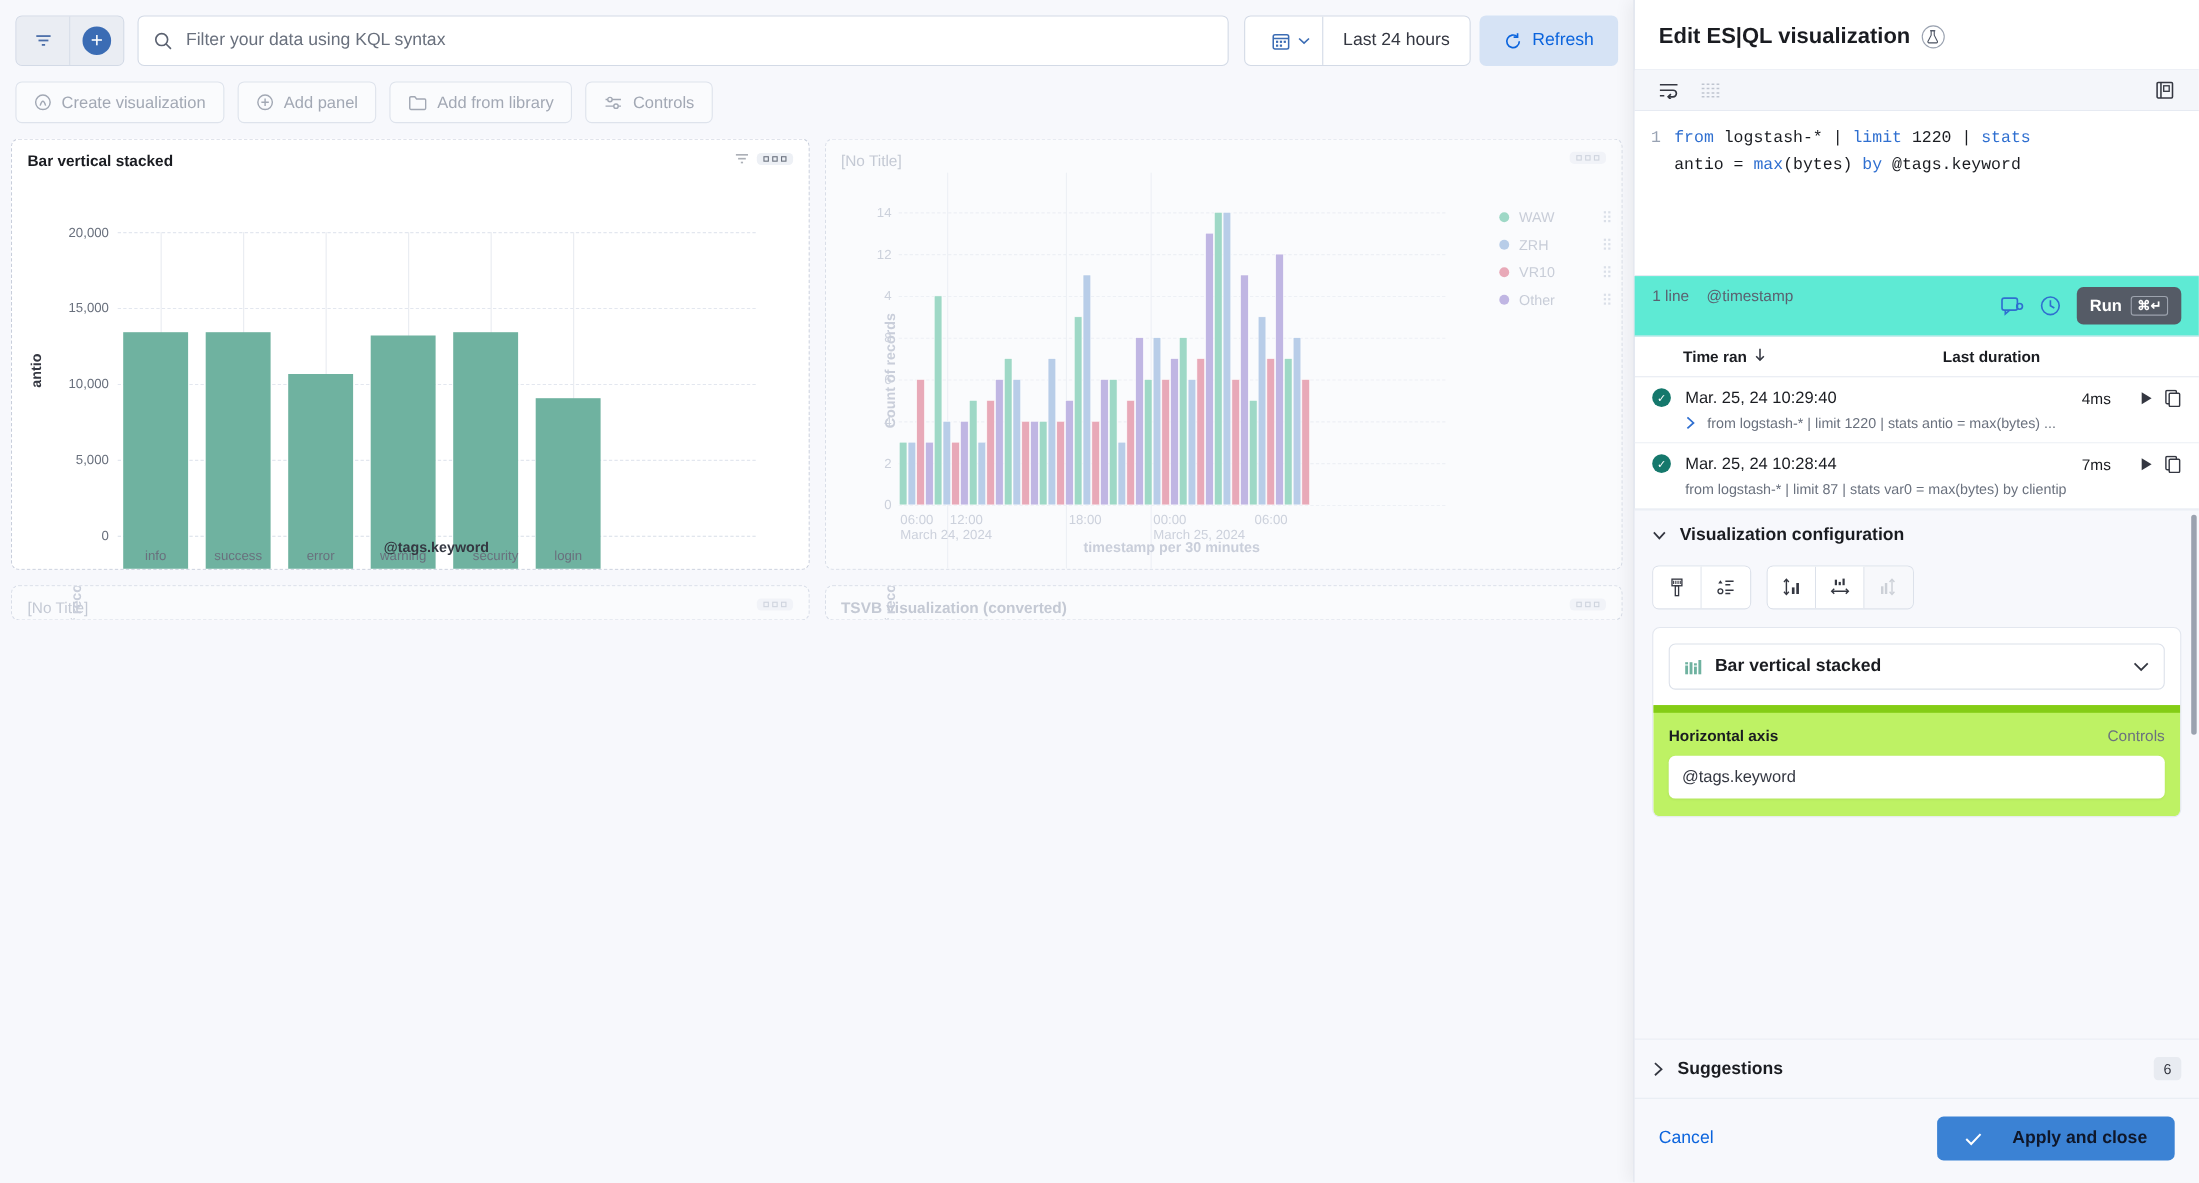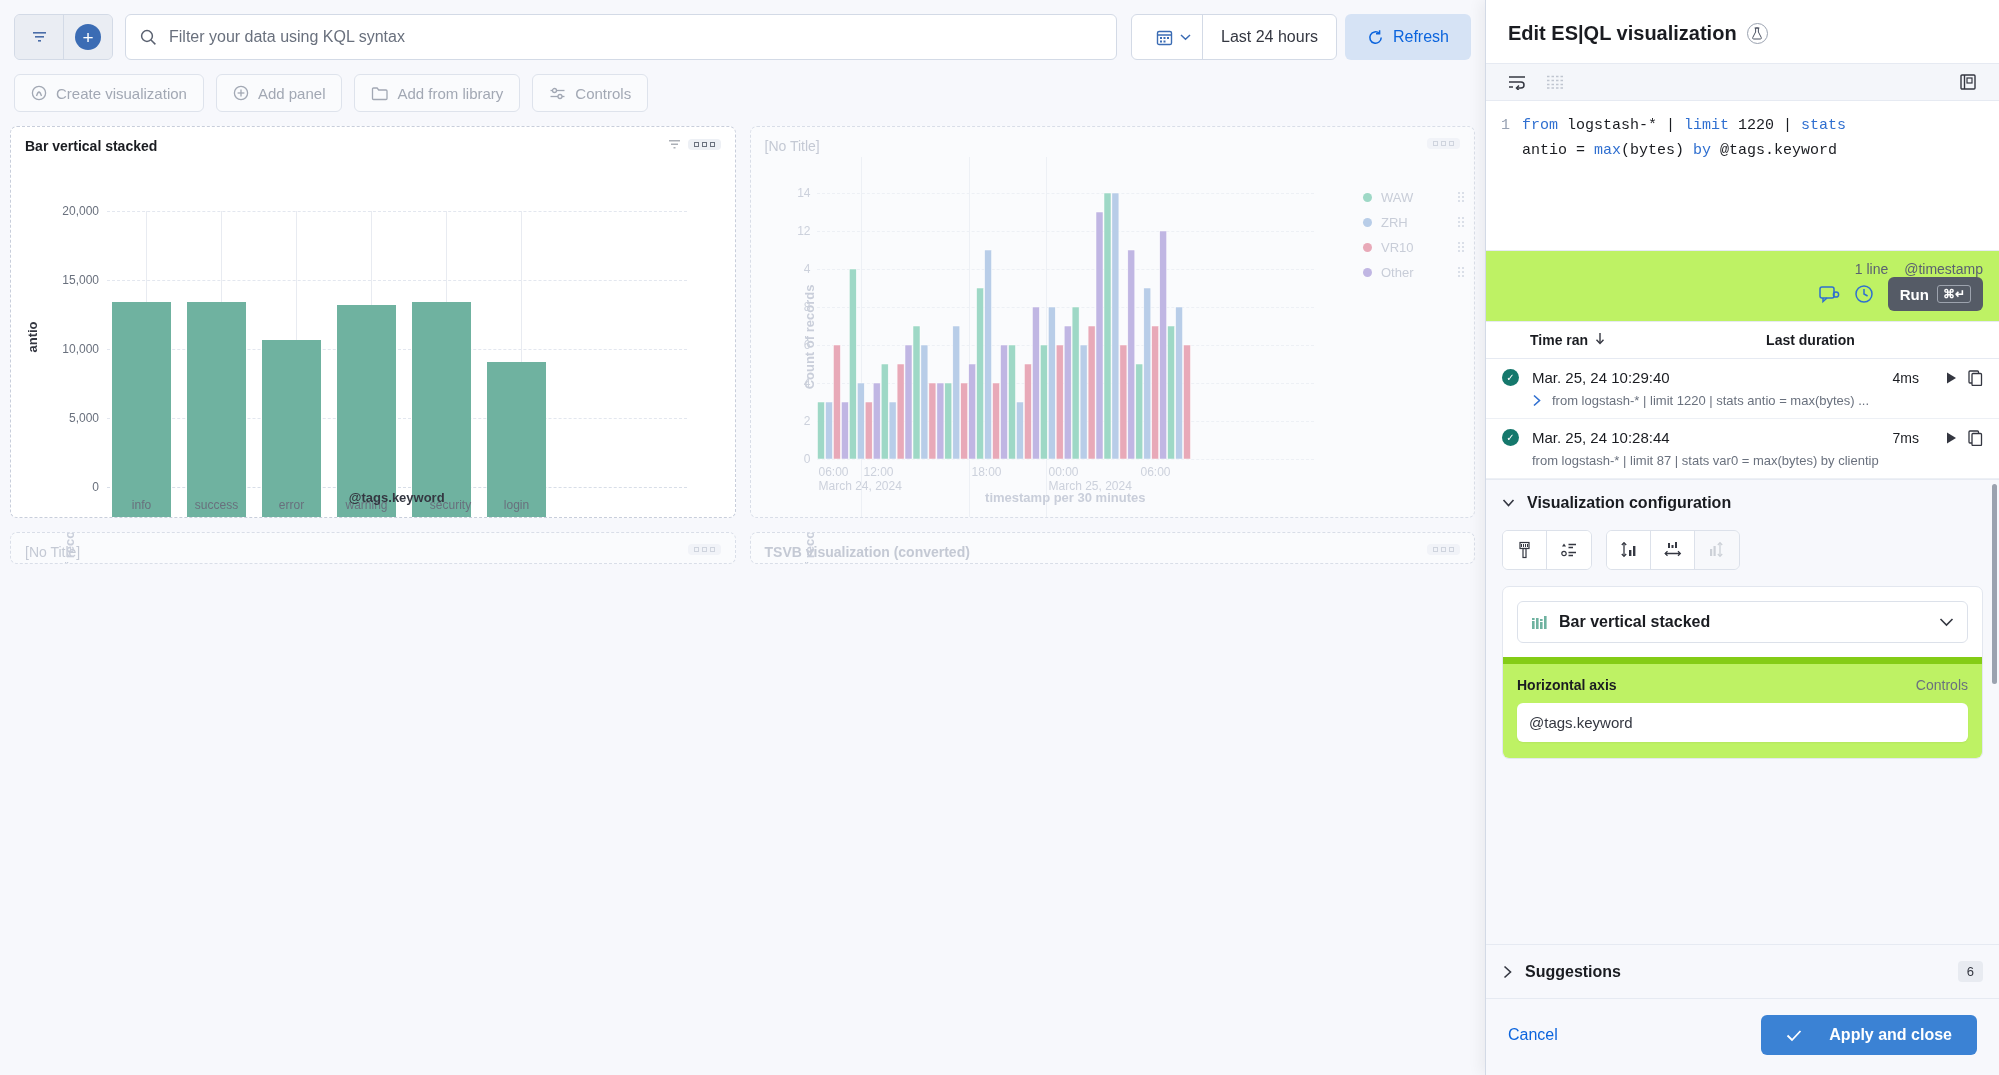--- a/index.html
+++ b/index.html
@@ -221,24 +221,23 @@
   .code-line { display: flex; font-family: "Liberation Mono", monospace; font-size: 15px; }
   .code-gutter {
     width: 36px; text-align: right; padding-right: 12px;
     color: #98A2B3; flex-shrink: 0; line-height: 25px;
   }
   .code-text { line-height: 25px; color: #1A1C21; padding-right: 20px; }
   .kw { color: #2F6FD0; }
   .num { color: #1A1C21; }
 
   .run-row {
-    display: flex; align-items: flex-end; justify-content: space-between;
-    padding: 10px 16px; background: #bef264;
+    display: flex; align-items: flex-start; justify-content: space-between;
+    padding: 10px 16px; background: #5eead4;
     border-bottom: 1px solid #E6EAF2;
-    flex-direction: column;
   }
   .run-left { display: flex; align-items: center; gap: 16px; font-size: 14px; color: #5A6170; }
   .run-right { display: flex; align-items: center; gap: 14px; }
   .run-btn {
     background: #555B66; color: #fff;
     border-radius: 6px; padding: 8px 12px;
     display: flex; align-items: center; gap: 8px;
     font-size: 15px; font-weight: bold; cursor: pointer;
   }
   .kbd {
@@ -322,21 +321,21 @@
     background: #E8EBF1; border-radius: 4px;
     padding: 3px 9px; font-size: 13px; color: #343741;
   }
   .fly-foot {
     background: #F7F8FC;
     display: flex; align-items: center; justify-content: space-between;
     padding: 16px 22px 20px 22px;
   }
   .cancel-link { color: #0B64DD; font-size: 16px; cursor: pointer; }
   .apply-btn {
-    background: #3B82D4; color: #ffffff;
+    background: #3B82D4; color: #0f172a;
     border-radius: 6px; padding: 11px 25px;
     display: flex; align-items: center; gap: 27px;
     font-size: 16px; font-weight: bold; cursor: pointer;
   }
   .scrollbar {
     position: absolute; right: 2px; width: 5px;
     background: #9BA2AF; border-radius: 3px;
   }
   svg { display: block; }
 </style>

